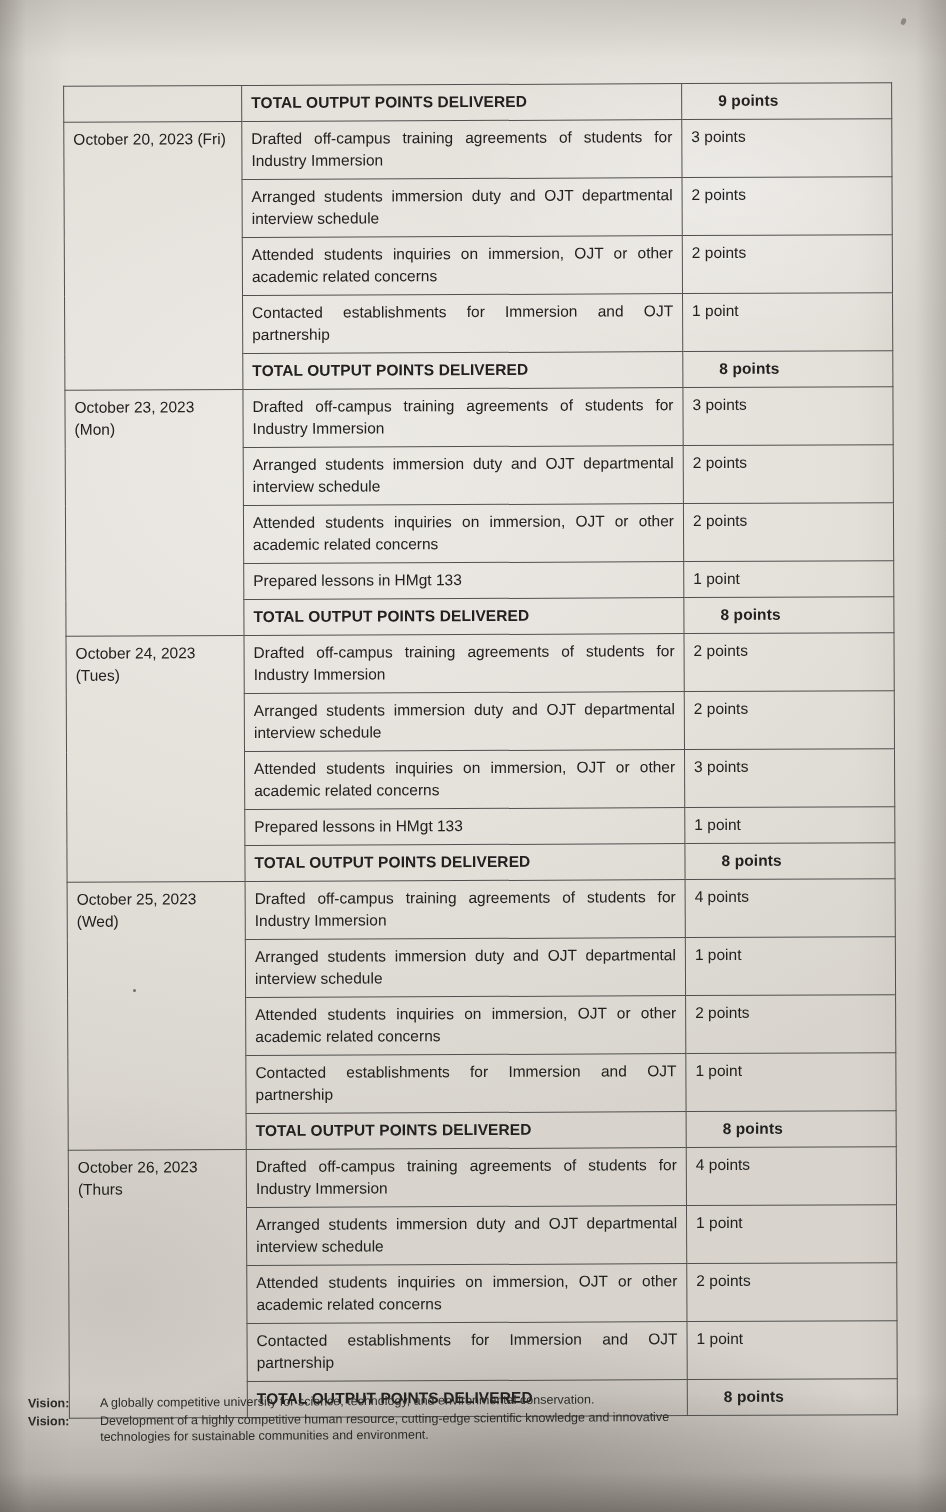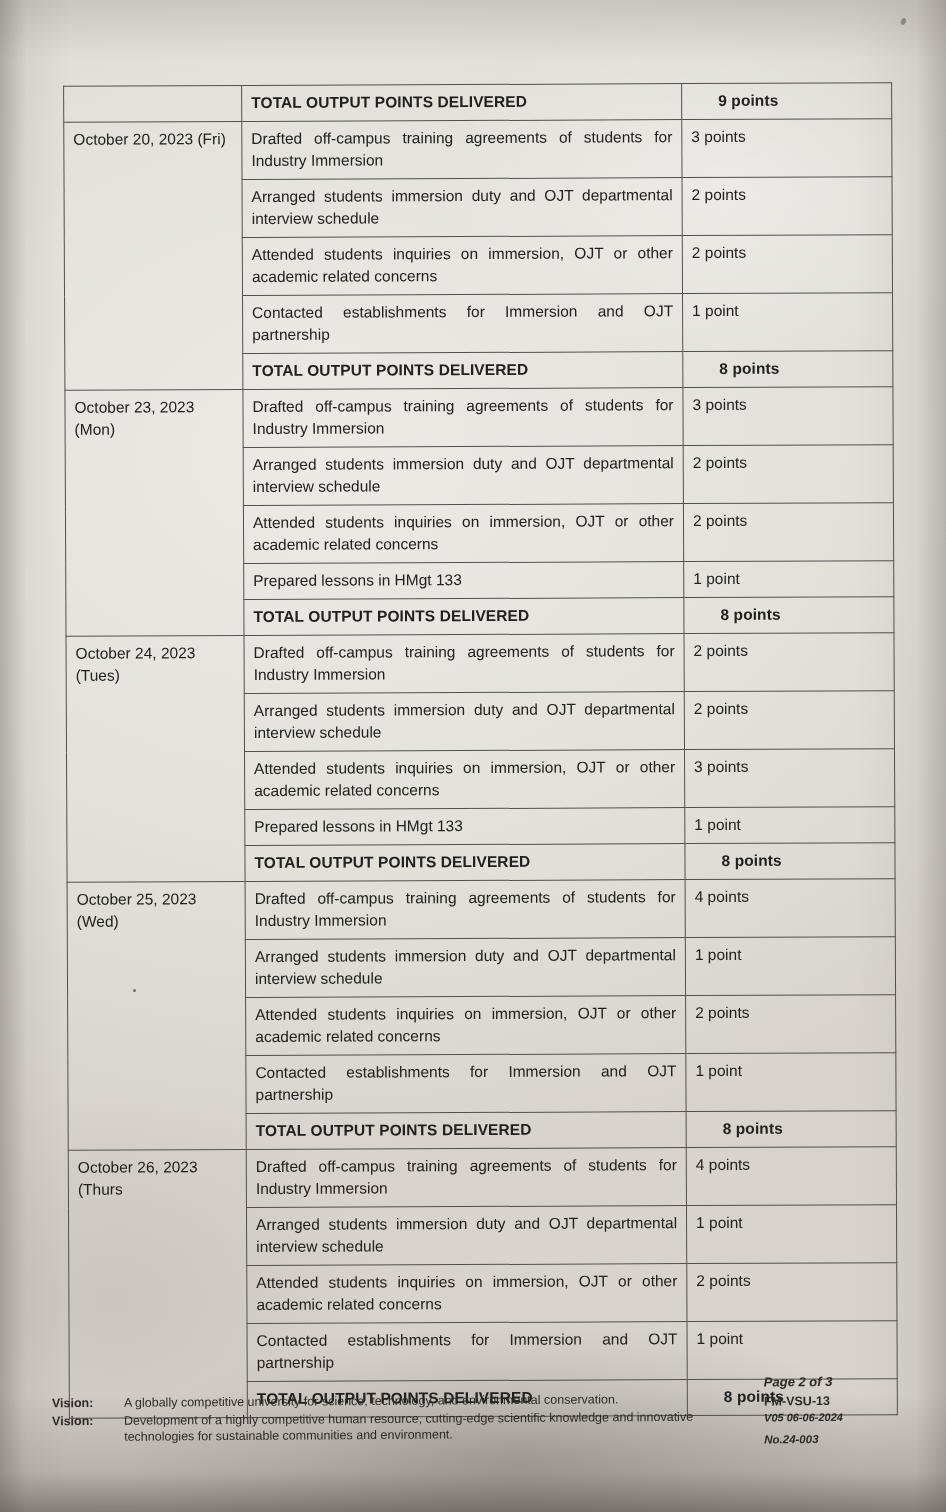--- a/index.html
+++ b/index.html
@@ -141,21 +141,20 @@
     display: flex;
     align-items: flex-start;
     font-size: 12.5px;
     line-height: 1.28;
   }
   .footer-label {
     width: 72px;
     flex: 0 0 72px;
     font-weight: bold;
     font-size: 12.5px;
-    margin-left: 24px;
   }
   .footer-text {
     flex: 1;
   }
   .footer-row.mission { margin-top: 2px; }
 
   .form-meta {
     position: absolute;
     right: 52px;
     top: 1373px;
@@ -322,21 +321,15 @@
       <div class="footer-row">
         <div class="footer-label">Vision:</div>
         <div class="footer-text">A globally competitive university for science, technology, and environmental conservation.</div>
       </div>
       <div class="footer-row mission">
         <div class="footer-label">Vision:</div>
         <div class="footer-text">Development of a highly competitive human resource, cutting-edge scientific knowledge and innovative technologies for sustainable communities and environment.</div>
       </div>
     </div>
 
-    <div class="form-meta">
-      <div class="fm-page">Page 2 of 3</div>
-      <div class="fm-code">FM-VSU-13</div>
-      <div class="fm-ver">V05 06-06-2024</div>
-      <div class="fm-no">No.24-003</div>
-    </div>
 
   </div>
 </div>
 
 </body></html>

